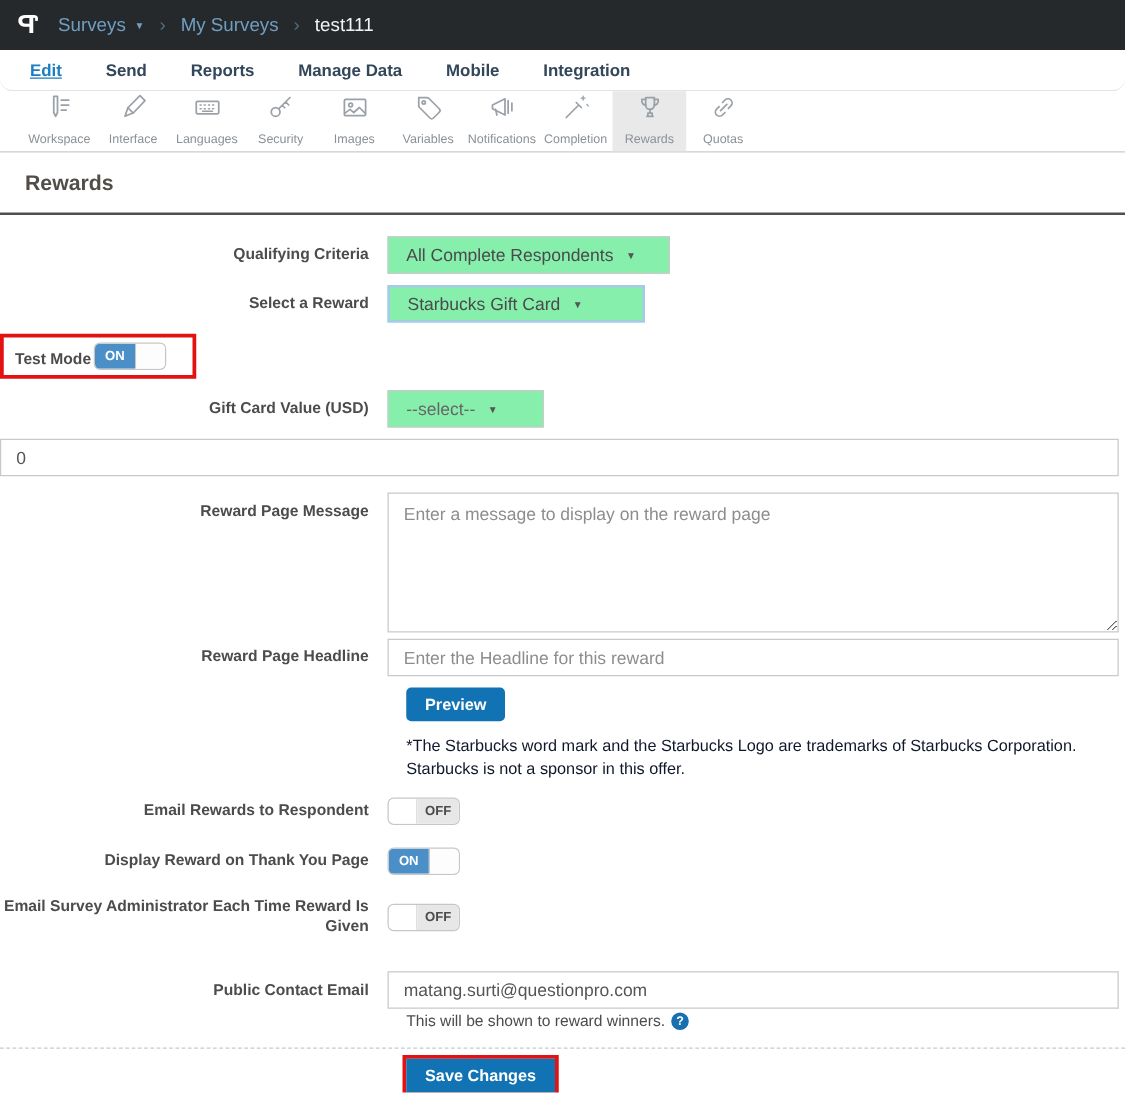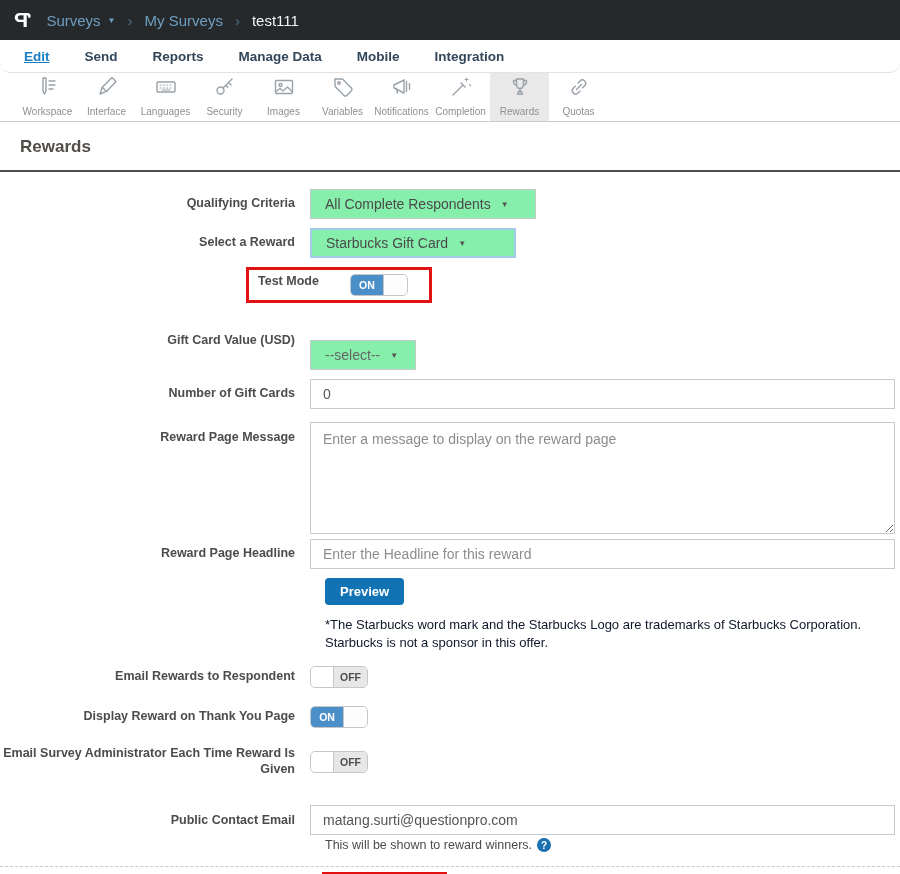--- a/index.html
+++ b/index.html
@@ -37,21 +37,21 @@
   .form-row { display:flex; align-items:center; margin-bottom:9px; }
   .lbl { width:310px; text-align:right; padding-right:15px; font-weight:bold;
     font-size:12.5px; color:#4c4c4c; flex:none; line-height:1.25; }
   .ctrl { flex:1; display:flex; align-items:center; margin-right:5px; }
 
   .select { height:30px; border:1px solid #c9c9c9; background:#86efac; display:flex; align-items:center;
     padding:0 11px 0 14px; font-size:14px; color:#4a4a4a; cursor:pointer; }
   .select .caret { font-size:8px; color:#555; margin-left:10px; }
   .sel-qualify { width:226px; }
   .sel-reward  { width:206px; border:2px solid #a5cbe8; }
-  .sel-value   { width:106px; color:#666;margin-top:28px; }
+  .sel-value   { width:125px; color:#666; }
 
   .text-input { height:30px; width:100%; border:1px solid #c9c9c9; padding:0 12px; font-size:14px;
     color:#555; font-family:inherit; outline:none; }
   ::placeholder { color:#8d8d8d; opacity:1; }
   textarea.text-area { width:100%; height:112px; border:1px solid #c9c9c9; padding:8px 12px;
     font-size:14px; color:#555; font-family:inherit; resize:vertical; outline:none; }
 
   .inline-note { font-size:13px; color:#555; }
   .date-field { width:112px; height:27px; border:1px solid #c9c9c9; display:flex; align-items:center;
     justify-content:space-between; padding:0 8px 0 10px; margin:0 22px; border-radius:2px; }
@@ -59,22 +59,22 @@
   .date-field svg { stroke:#6a6f74; fill:none; stroke-width:1.3; }
 
   .toggle { width:58px; height:22px; border:1px solid #c6c6c6; border-radius:5px; display:flex;
     overflow:hidden; background:#fff; font-size:10.5px; font-weight:bold; cursor:pointer; flex:none; }
   .toggle .seg { display:flex; align-items:center; justify-content:center; }
   .toggle.on  .state { background:#4a8fc8; color:#fff; width:32px; }
   .toggle.on  .knob  { flex:1; background:#fdfdfd; border-left:1px solid #c6c6c6; border-radius:0 4px 4px 0; }
   .toggle.off .knob  { width:23px; background:#fff; border-right:1px solid #c6c6c6; border-radius:4px 0 0 4px; }
   .toggle.off .state { flex:1; background:#e7e7e7; color:#4c4c4c; }
 
-  .test-annotation { margin-left:246px; border:3px solid #e21212; display:inline-flex; align-items:flex-start;
-    padding:4px 21px 4px 9px; gap:31px; }
+  .test-annotation { border:3px solid #e21212; display:inline-flex; align-items:flex-end;
+    padding:4px 21px 4px 9px; gap:2px; }
   .test-annotation .lbl { width:auto; padding-right:0; }
 
   .btn-blue { background:#1173b4; color:#fff; border:none; padding:6px 15px; font-size:13px;
     font-weight:bold; border-radius:4px; font-family:inherit; cursor:pointer; }
   .preview-row { margin:5px 0 11px 325px; }
 
   .note { margin:0 5px 15px 325px; font-size:13px; color:#0f172a; line-height:1.35; }
 
   .toggle-row { margin-bottom:18px; }
 
@@ -247,21 +247,20 @@
     <span class="lbl">Gift Card Value (USD)</span>
     <div class="ctrl">
       <div class="select sel-value">
         <span>--select--</span>
         <span class="caret">▼</span>
       </div>
     </div>
   </div>
 
   <div class="form-row" style="margin-bottom:13px;">
-    <span class="lbl">Number of Gift Cards</span>
     <div class="ctrl">
       <input class="text-input" type="text" value="0" style="">
     </div>
   </div>
 
   <div class="form-row" style="align-items:flex-start; margin-bottom:5px;">
     <span class="lbl" style="padding-top:8px;">Reward Page Message</span>
     <div class="ctrl">
       <textarea class="text-area" placeholder="Enter a message to display on the reward page" style=""></textarea>
     </div>

